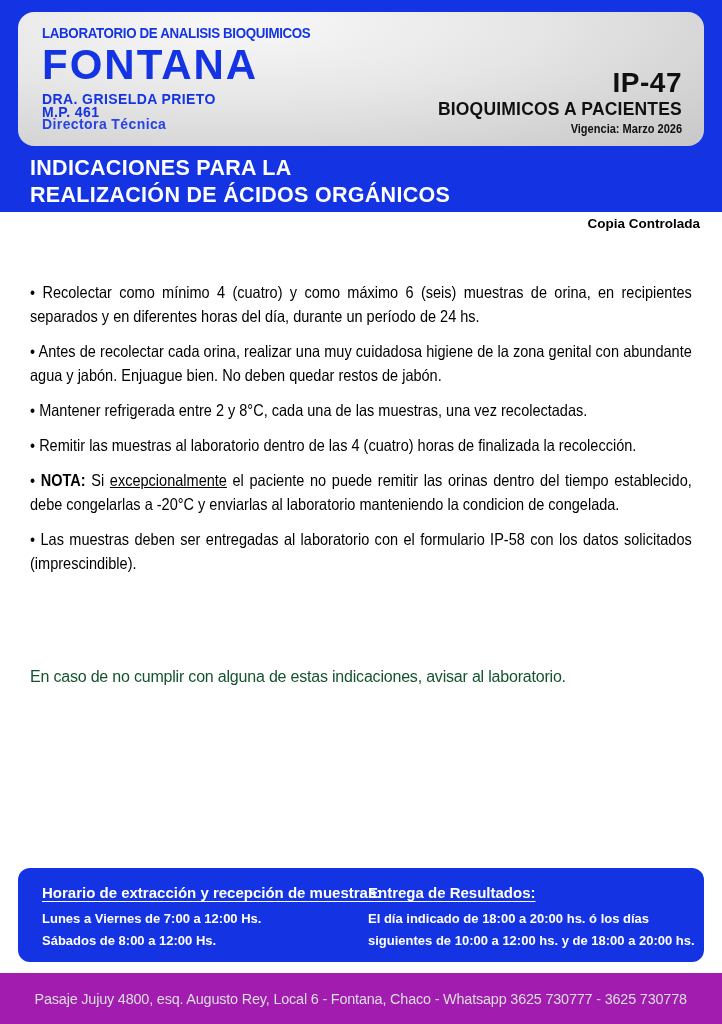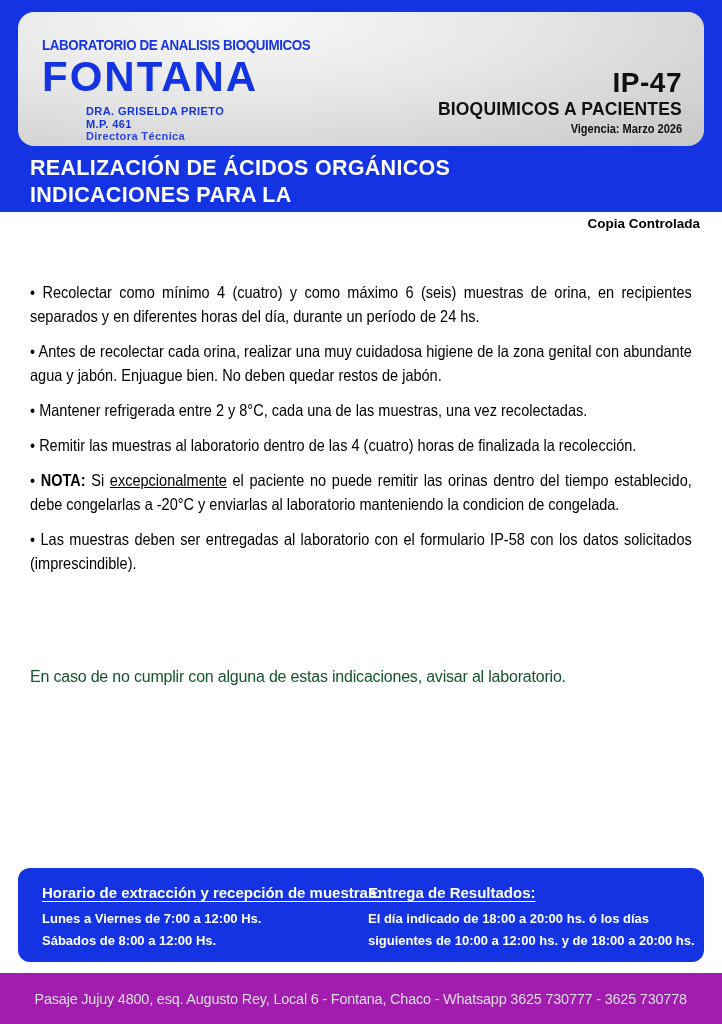--- a/index.html
+++ b/index.html
@@ -14,30 +14,30 @@
   
   .header-block {
     position: absolute; top: 0; left: 0; right: 0; height: 212px;
     background: #1434E4;
   }
   .header-card {
     position: absolute; top: 12px; left: 18px; right: 18px; height: 134px;
     border-radius: 16px;
     background: radial-gradient(ellipse at 32% 8%, #f8f8f8 0%, #e6e6e6 45%, #c7c7c7 100%);
   }
-  .card-left { position: absolute; left: 24px; top: 24px; color: #1434E4; }
+  .card-left { position: absolute; left: 24px; top: 12px; color: #1434E4; }
   .lab-line {
     font-size: 15.5px; font-weight: 700; letter-spacing: -0.4px;
     transform: scaleX(0.86); transform-origin: left; white-space: nowrap;
   }
   .brand {
     font-size: 42px; font-weight: 800; letter-spacing: 2px; line-height: 44px;
     margin-top: 1px; white-space: nowrap;
   }
-  .director { margin-top: 6px; font-size: 11px; font-weight: 700; letter-spacing: 0.4px; line-height: 12.5px; margin-left: 44px; }
+  .director { margin-top: 6px; font-size: 14px; font-weight: 700; letter-spacing: 0.4px; line-height: 12.5px; }
   .director .role { font-weight: 700; opacity: 0.9; }
   .doc-block { position: absolute; right: 22px; bottom: 10px; text-align: right; color: #101010; }
   .doc-code { font-size: 28px; font-weight: 800; letter-spacing: 0.5px; line-height: 30px; }
   .doc-type { font-size: 17.5px; font-weight: 800; letter-spacing: 0.2px; line-height: 22px; }
   .doc-validity {
     font-size: 12px; font-weight: 700; margin-top: 2px;
     transform: scaleX(0.92); transform-origin: right; white-space: nowrap;
   }
   .title-block {
     position: absolute; left: 30px; top: 155px;
@@ -104,22 +104,22 @@
           <div class="role">Directora Técnica</div>
         </div>
       </div>
       <div class="doc-block">
         <div class="doc-code">IP-47</div>
         <div class="doc-type">BIOQUIMICOS A PACIENTES</div>
         <div class="doc-validity">Vigencia: Marzo 2026</div>
       </div>
     </div>
     <div class="title-block">
+      <div>INDICACIONES PARA LA</div>
       <div>REALIZACIÓN DE ÁCIDOS ORGÁNICOS</div>
-      <div>INDICACIONES PARA LA</div>
     </div>
   </div>
 
   <div class="copy-label">Copia Controlada</div>
 
   <div class="instructions">
       <p><span>• </span><span>Recolectar como mínimo 4 (cuatro) y como máximo 6 (seis) muestras de orina, en recipientes separados y en diferentes horas del día, durante un período de 24 hs.</span></p>
       <p><span>• </span><span>Antes de recolectar cada orina, realizar una muy cuidadosa higiene de la zona genital con abundante agua y jabón. Enjuague bien. No deben quedar restos de jabón.</span></p>
       <p><span>• </span><span>Mantener refrigerada entre 2 y 8°C, cada una de las muestras, una vez recolectadas.</span></p>
       <p><span>• </span><span>Remitir las muestras al laboratorio dentro de las 4 (cuatro) horas de finalizada la recolección.</span></p>

